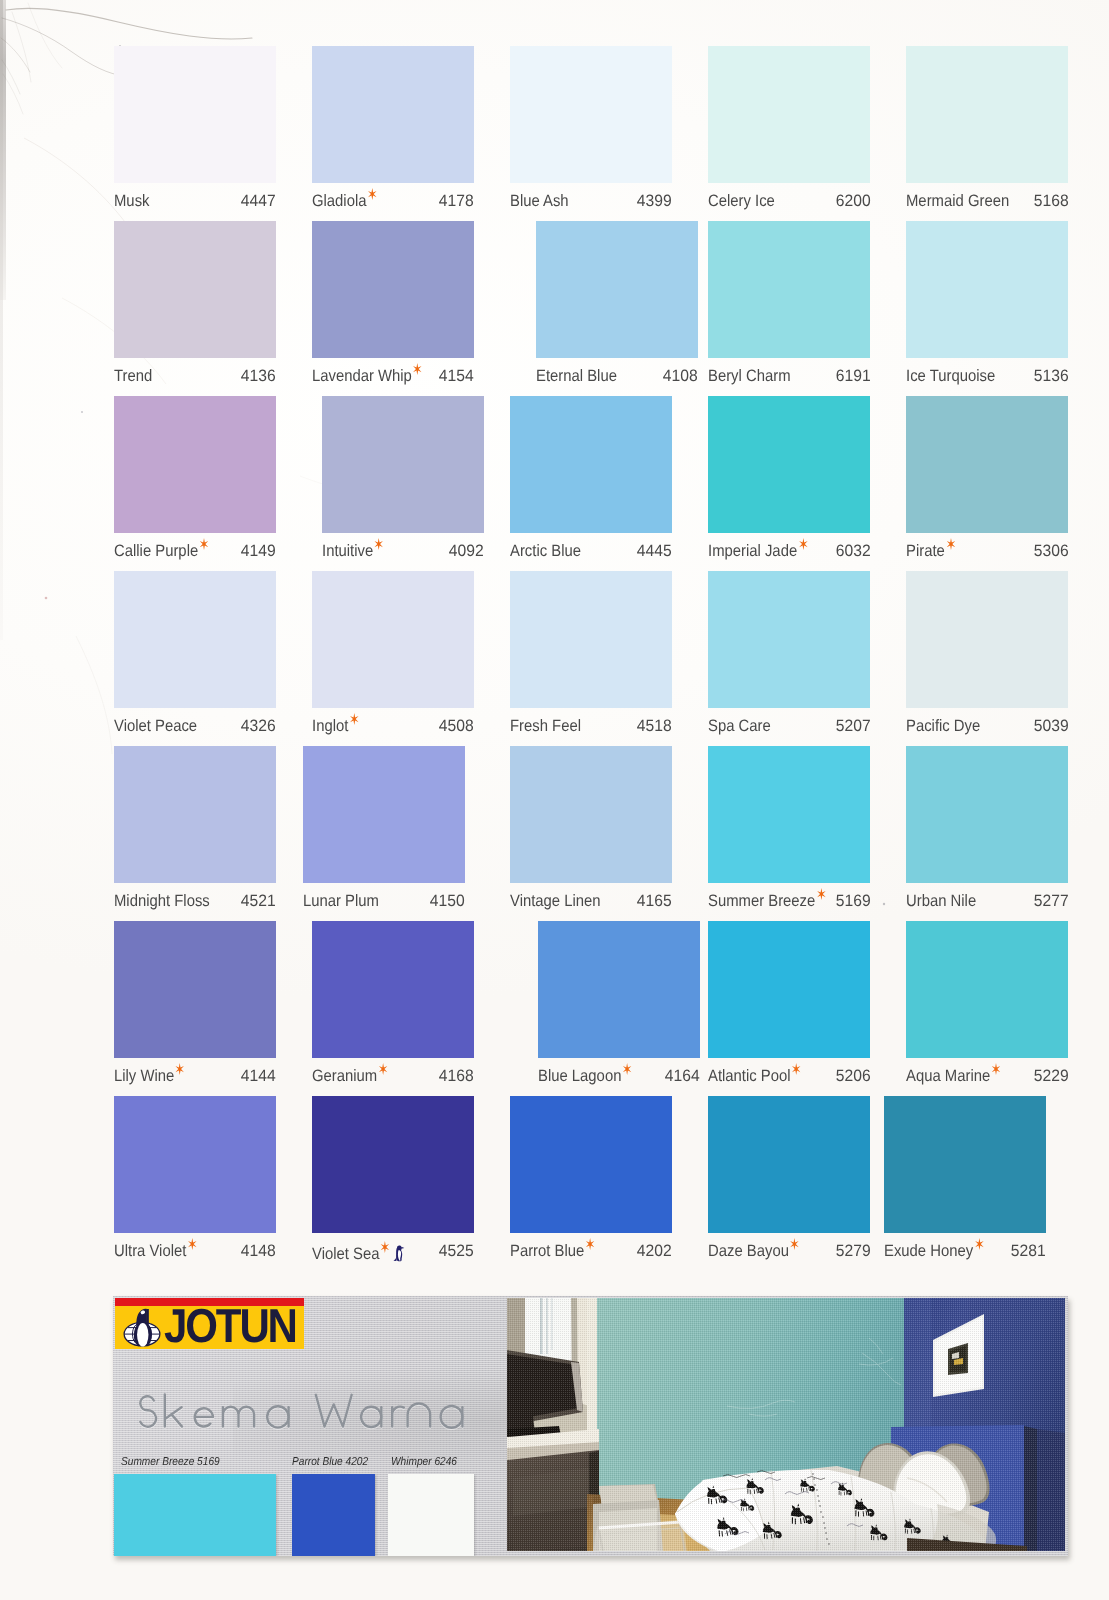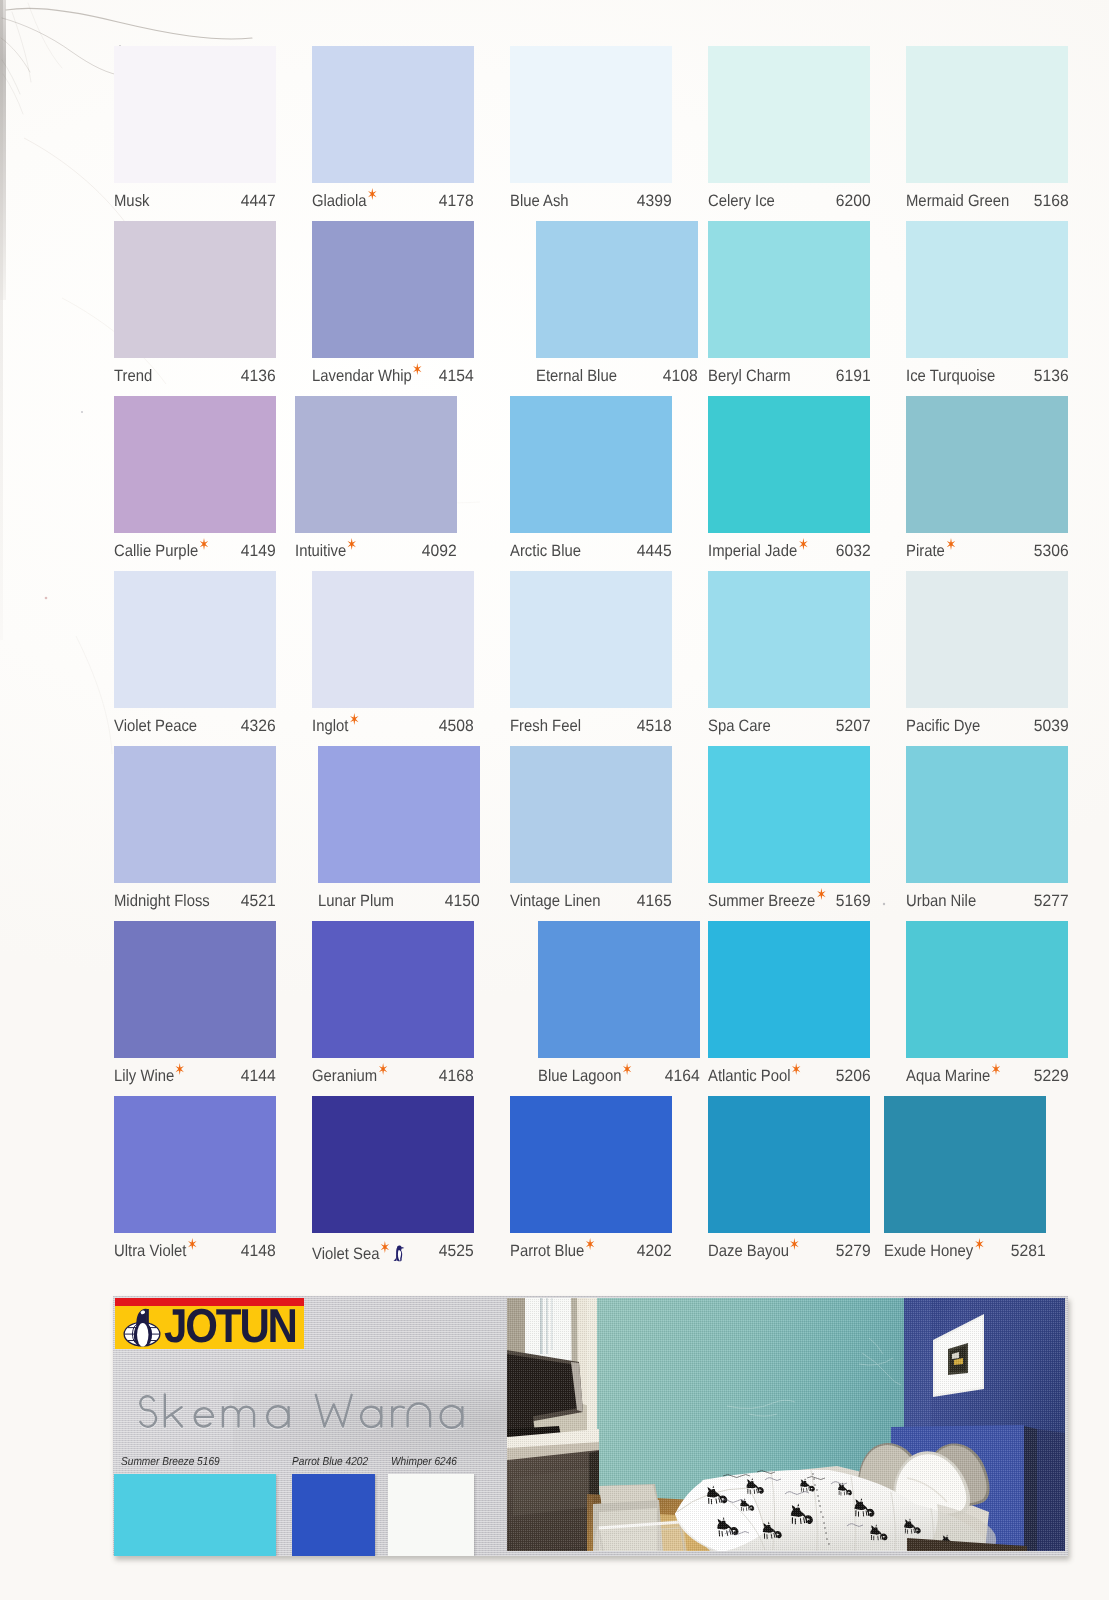--- a/index.html
+++ b/index.html
@@ -175,21 +175,21 @@
       </div>
       <div class="cell" style="left: 0px; top: 350px;">
         <div class="sw" style="background: rgb(193, 166, 208);"></div>
         <div class="lbl">
           <span class="nm">Callie Purple<span class="ast"><svg viewBox="0 0 40 48" width="10" height="12">
                 <path d="M20 0 L23.6 18.2 L39 11.5 L26 24 L39 36.5 L23.6 29.8 L20 48 L16.4 29.8 L1 36.5 L14 24 L1 11.5 L16.4 18.2 Z" fill="#ef6a12"></path>
               </svg></span></span>
           <span class="cd">4149</span>
         </div>
       </div>
-      <div class="cell" style="left: 181px; top: 350px; padding-left: 8px;">
+      <div class="cell" style="left: 208px; top: 350px; padding-left: 8px;">
         <div class="sw" style="background: rgb(174, 179, 213);"></div>
         <div class="lbl">
           <span class="nm">Intuitive<span class="ast"><svg viewBox="0 0 40 48" width="10" height="12">
                 <path d="M20 0 L23.6 18.2 L39 11.5 L26 24 L39 36.5 L23.6 29.8 L20 48 L16.4 29.8 L1 36.5 L14 24 L1 11.5 L16.4 18.2 Z" fill="#ef6a12"></path>
               </svg></span></span>
           <span class="cd">4092</span>
         </div>
       </div>
       <div class="cell" style="left: 396.1px; top: 350px;">
         <div class="sw" style="background: rgb(130, 196, 234);"></div>
@@ -253,21 +253,21 @@
           <span class="cd">5039</span>
         </div>
       </div>
       <div class="cell" style="left: 0px; top: 700px;">
         <div class="sw" style="background: rgb(182, 191, 229);"></div>
         <div class="lbl">
           <span class="nm">Midnight Floss</span>
           <span class="cd">4521</span>
         </div>
       </div>
-      <div class="cell" style="left: 204px; top: 700px;">
+      <div class="cell" style="left: 189px; top: 700px;">
         <div class="sw" style="background: rgb(153, 163, 227);"></div>
         <div class="lbl">
           <span class="nm">Lunar Plum</span>
           <span class="cd">4150</span>
         </div>
       </div>
       <div class="cell" style="left: 396.1px; top: 700px;">
         <div class="sw" style="background: rgb(176, 205, 233);"></div>
         <div class="lbl">
           <span class="nm">Vintage Linen</span>

